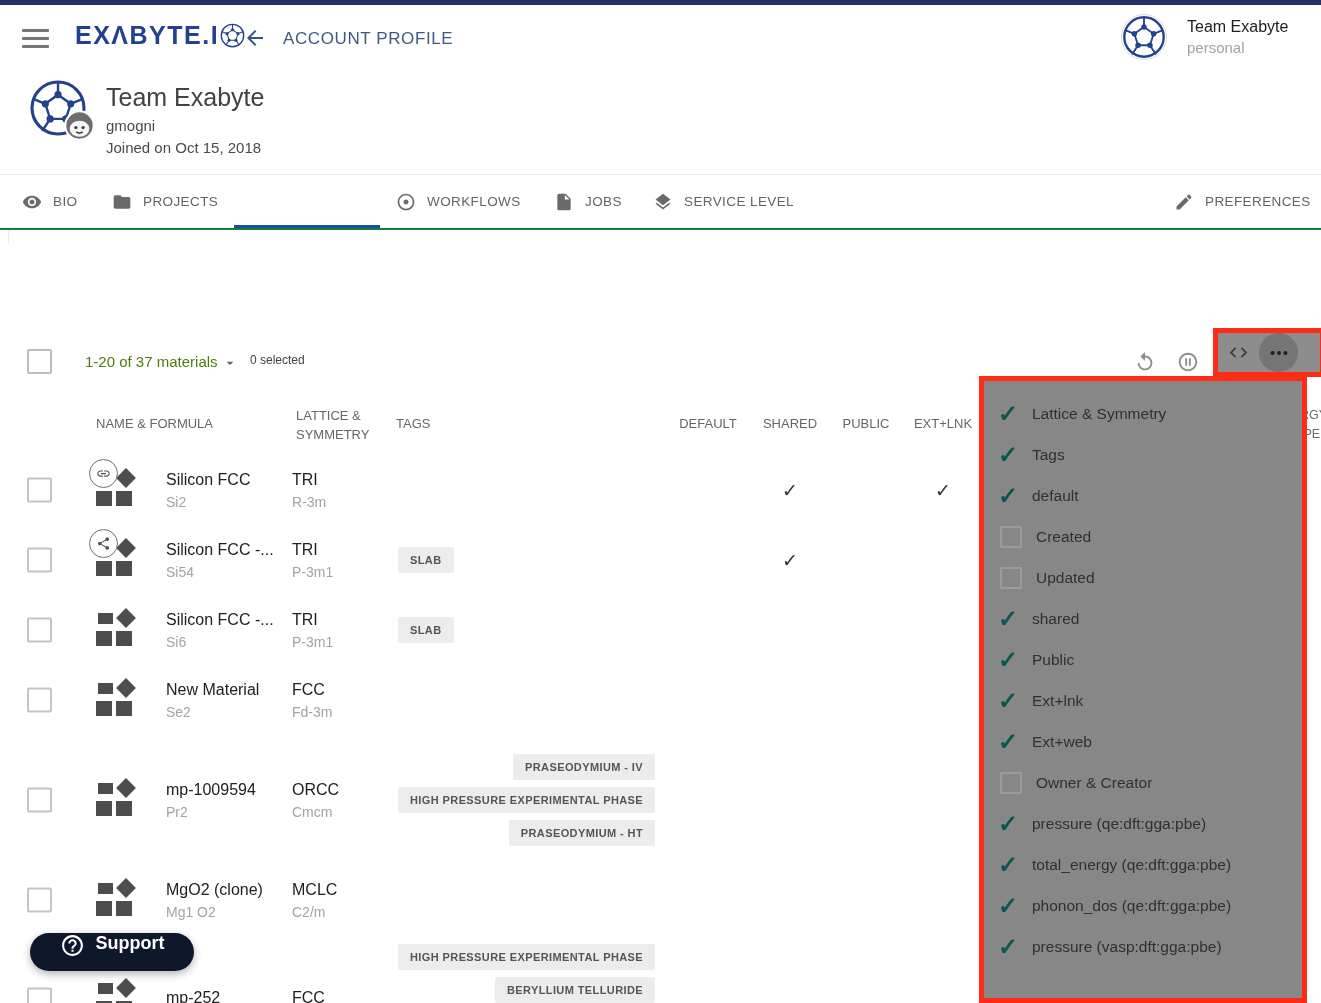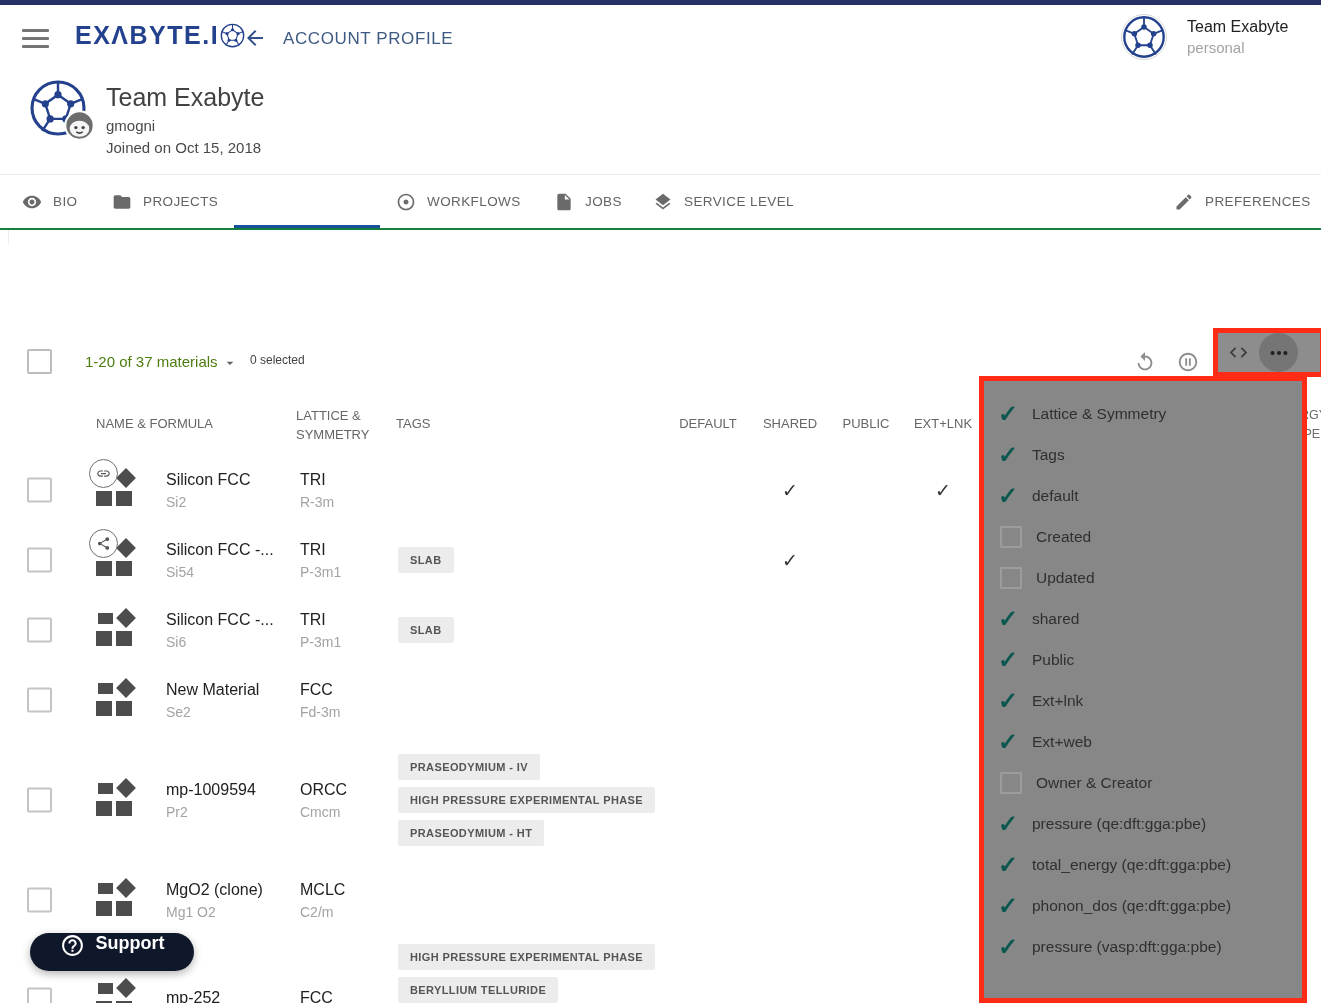--- a/index.html
+++ b/index.html
@@ -61,24 +61,24 @@
   .trow{position:absolute;left:0;width:1321px;border-bottom:1px solid #e9e9e9;background:#fff;}
   .rcheck{position:absolute;left:27px;top:50%;transform:translateY(-50%);width:21px;height:21px;border:2px solid #c4c4c4;border-radius:2px;cursor:pointer;}
   .micon{position:absolute;left:96px;top:50%;transform:translateY(-50%);width:46px;height:40px;}
   .micon .dmd{position:absolute;left:23px;top:1px;width:14px;height:14px;background:#4d4d4d;transform:rotate(45deg);}
   .micon .sqtl{position:absolute;left:2px;top:3px;width:15px;height:11px;background:#4d4d4d;}
   .micon .sqbl{position:absolute;left:0;top:21px;width:16px;height:15px;background:#4d4d4d;}
   .micon .sqbr{position:absolute;left:20px;top:21px;width:16px;height:15px;background:#4d4d4d;}
   .mbadge{position:absolute;left:-7px;top:-11px;width:27px;height:27px;background:#fff;border:1.6px solid #6f6f6f;border-radius:50%;display:flex;align-items:center;justify-content:center;z-index:2;}
   .mbadge svg{width:15px;height:15px;fill:#555;}
   .cname{position:absolute;left:166px;top:50%;transform:translateY(-50%);width:126px;}
-  .clat{position:absolute;left:300px;top:50%;transform:translateY(-50%);width:95px;}
+  .clat{position:absolute;left:292px;top:50%;transform:translateY(-50%);width:95px;}
   .nmline{font-size:16px;color:#212121;white-space:nowrap;}
   .fmline{font-size:14px;color:#a3a3a3;margin-top:5px;white-space:nowrap;}
-  .ctags{position:absolute;left:398px;top:50%;transform:translateY(-50%);display:flex;flex-direction:column;gap:7px;align-items:flex-start;}
+  .ctags{position:absolute;left:398px;top:50%;transform:translateY(-50%);display:flex;flex-direction:column;gap:7px;align-items:flex-end;}
   .ctags.toprow{top:9px;transform:none;}
   .chip{background:#ececec;border-radius:2px;padding:7px 12px;font-size:11px;font-weight:bold;color:#555;letter-spacing:.4px;white-space:nowrap;}
   .cc{position:absolute;top:50%;transform:translate(-50%,-50%);font-size:19px;color:#333;}
   .cc.checked::before{content:"\2713";}.ccsh{left:790px;}.ccext{left:943px;}
   
   .menubox{position:absolute;left:979px;top:376px;width:328px;height:627px;border:5px solid #fe2c17;box-sizing:border-box;background:#878787;z-index:5;overflow:hidden;}
   .menu{padding-top:12px;}
   .mitem{height:41px;display:flex;align-items:center;cursor:pointer;}
   .mark{width:34px;margin-left:14px;display:flex;align-items:center;justify-content:flex-start;}
   .mark.checked::before{content:"\2713";color:#0b574f;font-size:24px;font-weight:bold;}

